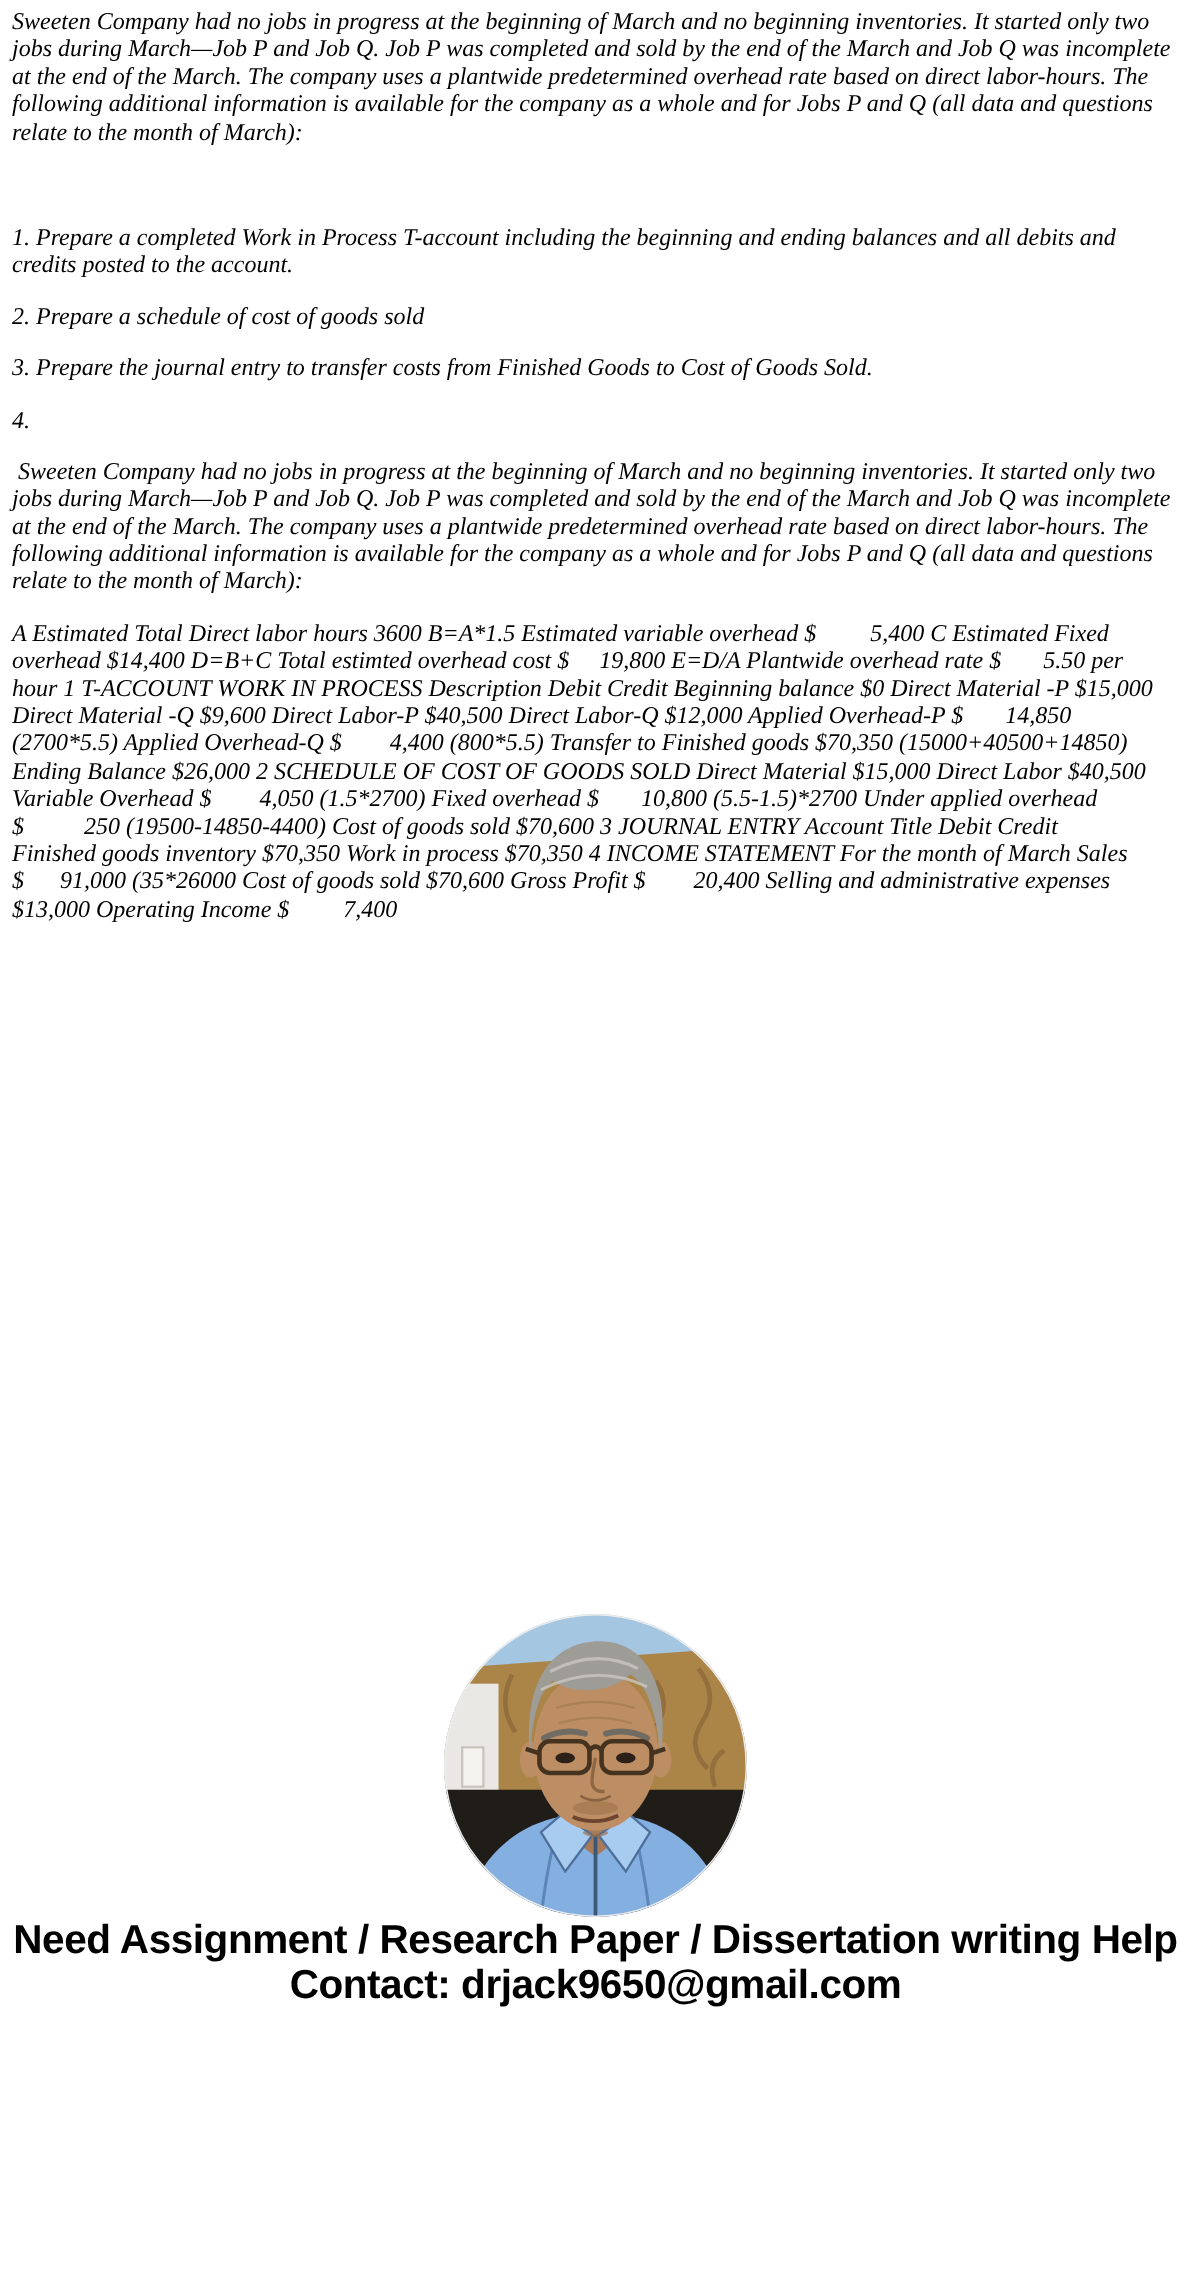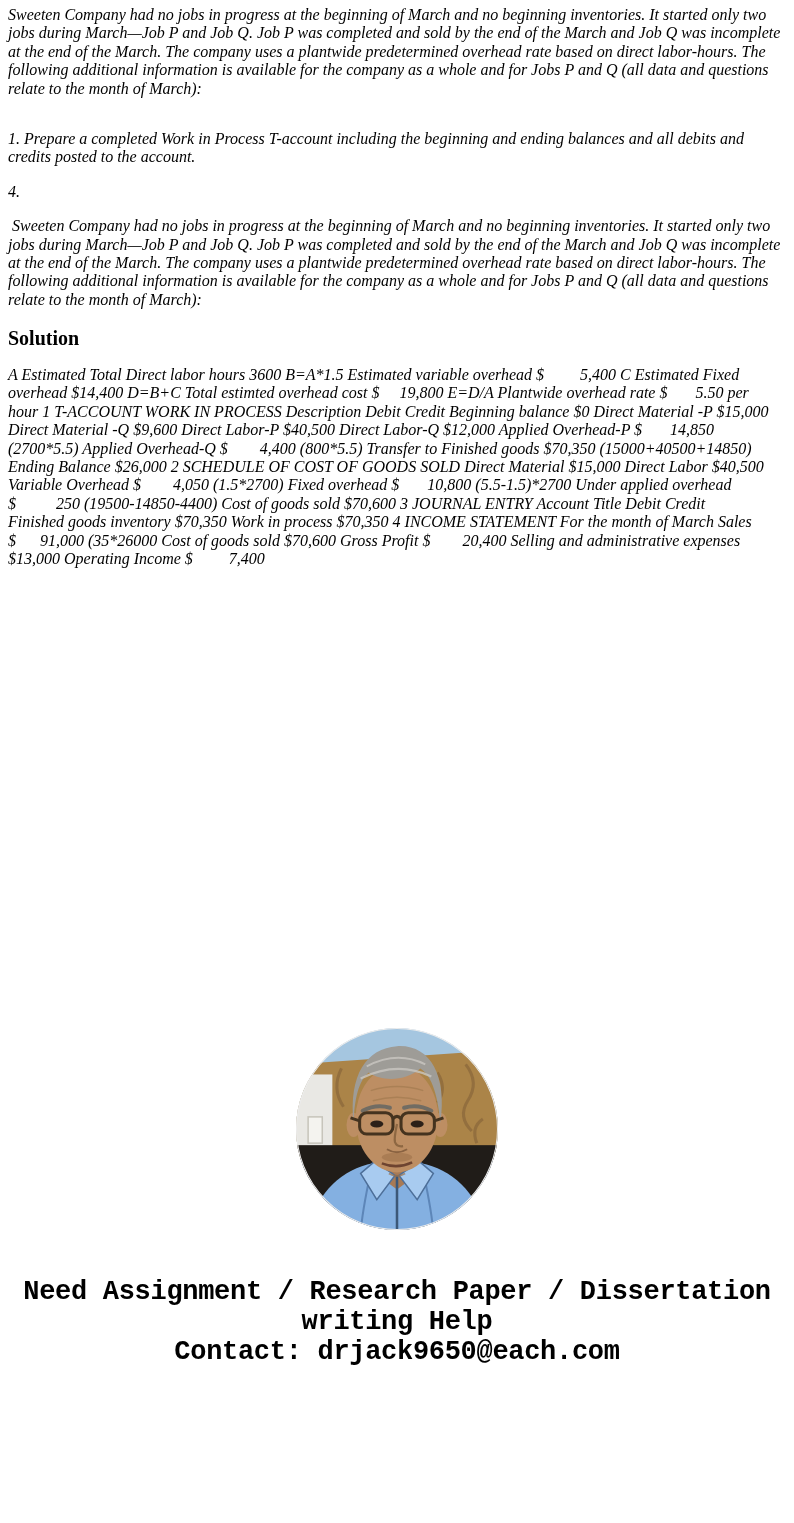--- a/index.html
+++ b/index.html
@@ -5,43 +5,44 @@
   html, body { margin:0; padding:0; }
   body {
     width:794px; height:1523px; overflow:hidden;
     background:#ffffff; color:#000000;
     font-family:"Liberation Serif","DejaVu Serif",serif;
     font-size:16px;
   }
   .doc { padding:6px 8px 0 8px; }
   .doc p { margin:16px 0 0 0; line-height:1.15;font-style:italic; }
   .doc p.first { margin-top:0; }
-  .doc p.gap-lg { margin-top:32px; }
+  .doc p.gap-lg { margin-top:52px; }
   .solution-heading {
     margin:18px 0 0 0; font-size:20px; font-weight:bold; line-height:1.15;
   }
   .prewrap { white-space:pre-wrap; }
   .solution-body { margin-top:17px; }
   .avatar-wrap { width:202px; height:202px; margin:460px auto 0 auto; }
   .banner {
-    margin-top:47px; text-align:center;
-    font-family:Liberation Mono, monospace;
+    text-align:center;
+    font-family:Liberation Sans, sans-serif;
     font-weight:700; font-size:27px; line-height:30px; letter-spacing:-0.3px;
     color:#000000;
   }
 </style>
 </head>
 <body>
 
 <div class="doc">
   <p class="first">Sweeten Company had no jobs in progress at the beginning of March and no beginning inventories. It started only two jobs during March—Job P and Job Q. Job P was completed and sold by the end of the March and Job Q was incomplete at the end of the March. The company uses a plantwide predetermined overhead rate based on direct labor-hours. The following additional information is available for the company as a whole and for Jobs P and Q (all data and questions relate to the month of March):</p>
   <p class="gap-lg">1. Prepare a completed Work in Process T-account including the beginning and ending balances and all debits and credits posted to the account.</p>
+  <p>2. Prepare a schedule of cost of goods sold</p>
+  <p>3. Prepare the journal entry to transfer costs from Finished Goods to Cost of Goods Sold.</p>
   <p>4.</p>
   <p class="prewrap"> Sweeten Company had no jobs in progress at the beginning of March and no beginning inventories. It started only two jobs during March—Job P and Job Q. Job P was completed and sold by the end of the March and Job Q was incomplete at the end of the March. The company uses a plantwide predetermined overhead rate based on direct labor-hours. The following additional information is available for the company as a whole and for Jobs P and Q (all data and questions relate to the month of March):</p>
-  <div class="solution-heading">Solution</div>
   <p class="prewrap solution-body">A Estimated Total Direct labor hours 3600 B=A*1.5 Estimated variable overhead $         5,400 C Estimated Fixed
 overhead $14,400 D=B+C Total estimted overhead cost $     19,800 E=D/A Plantwide overhead rate $       5.50 per
 hour 1 T-ACCOUNT WORK IN PROCESS Description Debit Credit Beginning balance $0 Direct Material -P $15,000
 Direct Material -Q $9,600 Direct Labor-P $40,500 Direct Labor-Q $12,000 Applied Overhead-P $       14,850
 (2700*5.5) Applied Overhead-Q $        4,400 (800*5.5) Transfer to Finished goods $70,350 (15000+40500+14850)
 Ending Balance $26,000 2 SCHEDULE OF COST OF GOODS SOLD Direct Material $15,000 Direct Labor $40,500
 Variable Overhead $        4,050 (1.5*2700) Fixed overhead $       10,800 (5.5-1.5)*2700 Under applied overhead
 $          250 (19500-14850-4400) Cost of goods sold $70,600 3 JOURNAL ENTRY Account Title Debit Credit
 Finished goods inventory $70,350 Work in process $70,350 4 INCOME STATEMENT For the month of March Sales
 $      91,000 (35*26000 Cost of goods sold $70,600 Gross Profit $        20,400 Selling and administrative expenses
@@ -93,14 +94,14 @@
       <ellipse cx="100" cy="128" rx="15" ry="4.5" fill="#9b7049" opacity="0.55"></ellipse>
       <path d="M85,134 q15,6 30,-1" stroke="#6e4430" stroke-width="2.5" fill="none"></path>
       <path d="M92,144 q8,5 16,0" stroke="#9a6f49" stroke-width="1.8" fill="none" opacity="0.7"></path>
     </g>
     <circle cx="100" cy="100" r="99.5" fill="none" stroke="#ececec" stroke-width="1"></circle>
   </svg>
 </div>
 
 <div class="banner">
   <div>Need Assignment / Research Paper / Dissertation writing Help</div>
-  <div>Contact: drjack9650@each.com</div>
+  <div>Contact: drjack9650@gmail.com</div>
 </div>
 
 </body></html>

